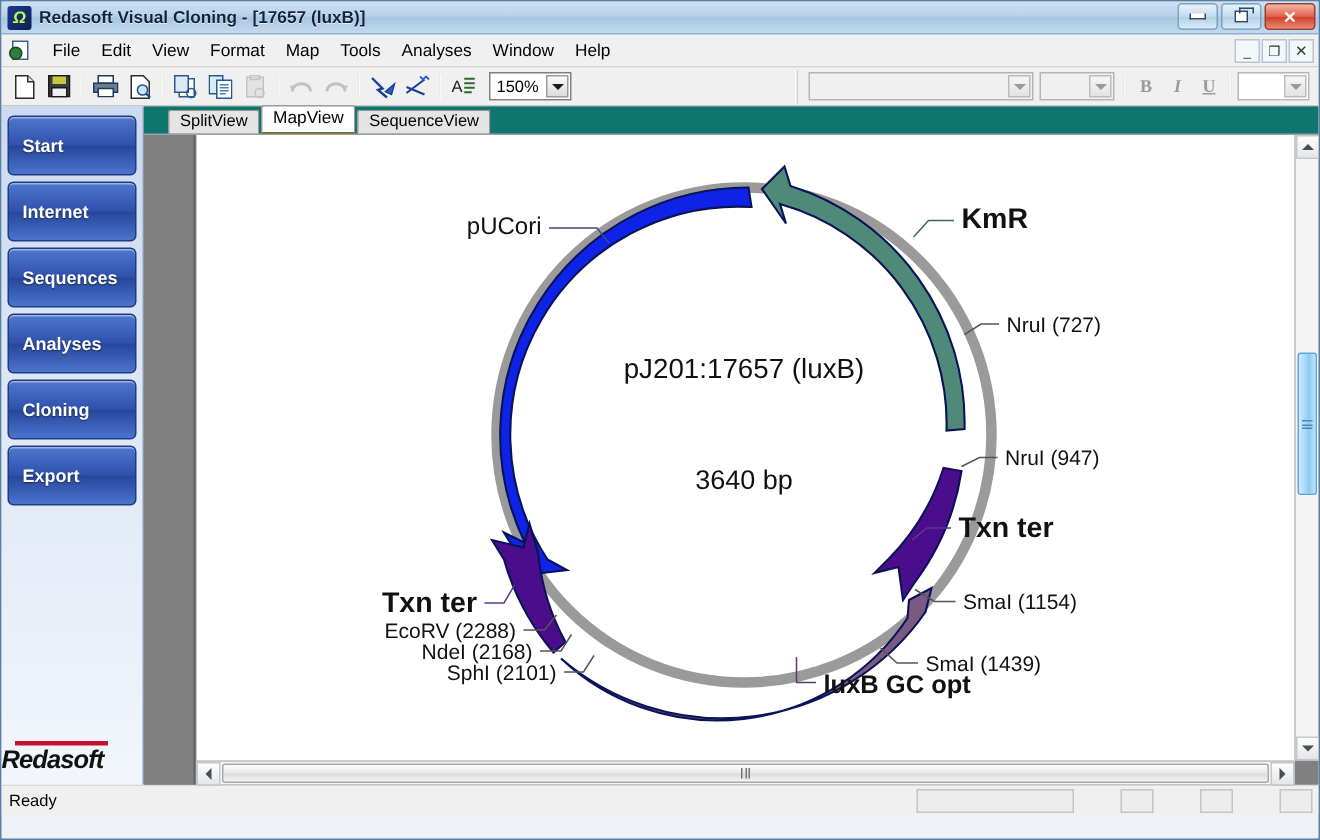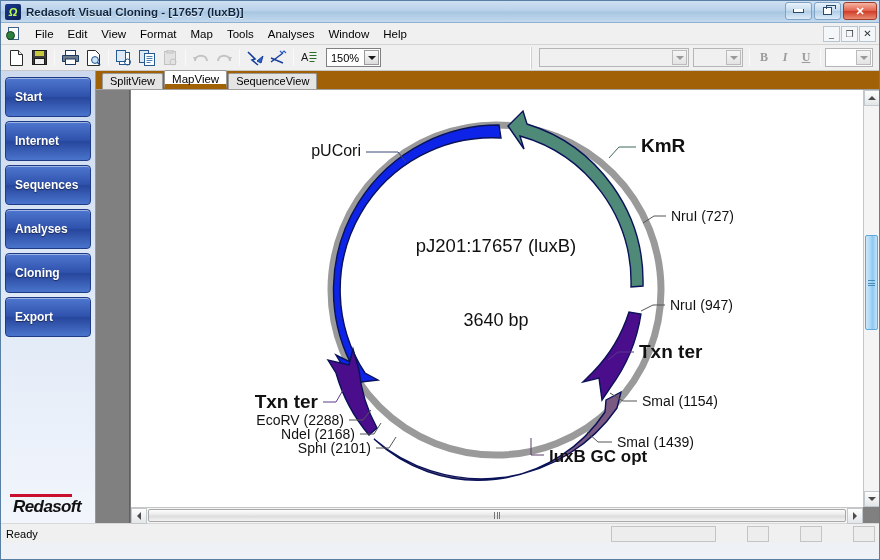--- a/index.html
+++ b/index.html
@@ -107,40 +107,40 @@
     text-shadow:0 1px 1px rgba(0,0,0,.5);
     background:linear-gradient(180deg,#4f77cf 0%,#2f52ad 48%,#27479c 52%,#4a74cc 100%);
     border:1px solid #1e3c85;
     box-shadow:inset 0 1px 0 rgba(255,255,255,.45);
   }
   .side-btn.active {
     background:linear-gradient(180deg,#4aa84f 0%,#1f8a2c 48%,#17781f 52%,#3f9c40 100%);
     border:1px solid #0d5614;
   }
   .logo {
-    position:absolute; bottom:6px; left:0; width:80px; text-align:right;
+    position:absolute; bottom:6px; left:0; width:80px; text-align:left;
   }
   .logo-bar { width:62px; height:3px; background:#c8102e; margin:0 auto 0; }
   .logo-text {
     font-family:"Liberation Sans", sans-serif; font-weight:bold;
     font-size:17px; font-style:italic; color:#111; letter-spacing:-.6px;
   }
 
   
   .workspace { flex:1; background:#808080; position:relative; padding:0; }
   .tabstrip {
-    height:19px; background:#a16207; display:flex; align-items:flex-end;
-    padding-left:6px; border-bottom:1px solid #a0a0a0;
+    height:19px; background:#0f766e; display:flex; align-items:flex-end;
+    padding-left:16px; border-bottom:1px solid #a0a0a0;
   }
   .tab {
     height:16px; padding:1px 7px 0 7px; font-size:11px; color:#000;
     border:1px solid #9a9a9a; border-bottom:none; background:#e4e4e4;
     margin-right:1px; border-radius:2px 2px 0 0;
   }
-  .tab.active { height:19px; background:#fff; border-bottom:5px solid #a16207; font-size:11.5px; padding-top:2px;text-align:right; }
+  .tab.active { height:19px; background:#fff; border-bottom:1px solid #a16207; font-size:11.5px; padding-top:2px;text-align:right; }
 
   .canvas-wrap { position:absolute; left:0; top:19px; right:0; bottom:0; background:#808080; }
   .gutter { position:absolute; left:0; top:0; width:34px; bottom:0; background:#808080; border-right:1px solid #606060; }
   .mapcanvas { position:absolute; left:35px; top:0; right:16px; bottom:16px; background:#fff; overflow:hidden; }
 
   
   .vscroll { position:absolute; right:0; top:0; width:16px; bottom:16px;
              background:#f4f4f4; border-left:1px solid #c6c6c6; }
   .hscroll { position:absolute; left:35px; right:16px; bottom:0; height:16px;
              background:#f4f4f4; border-top:1px solid #c6c6c6; }

